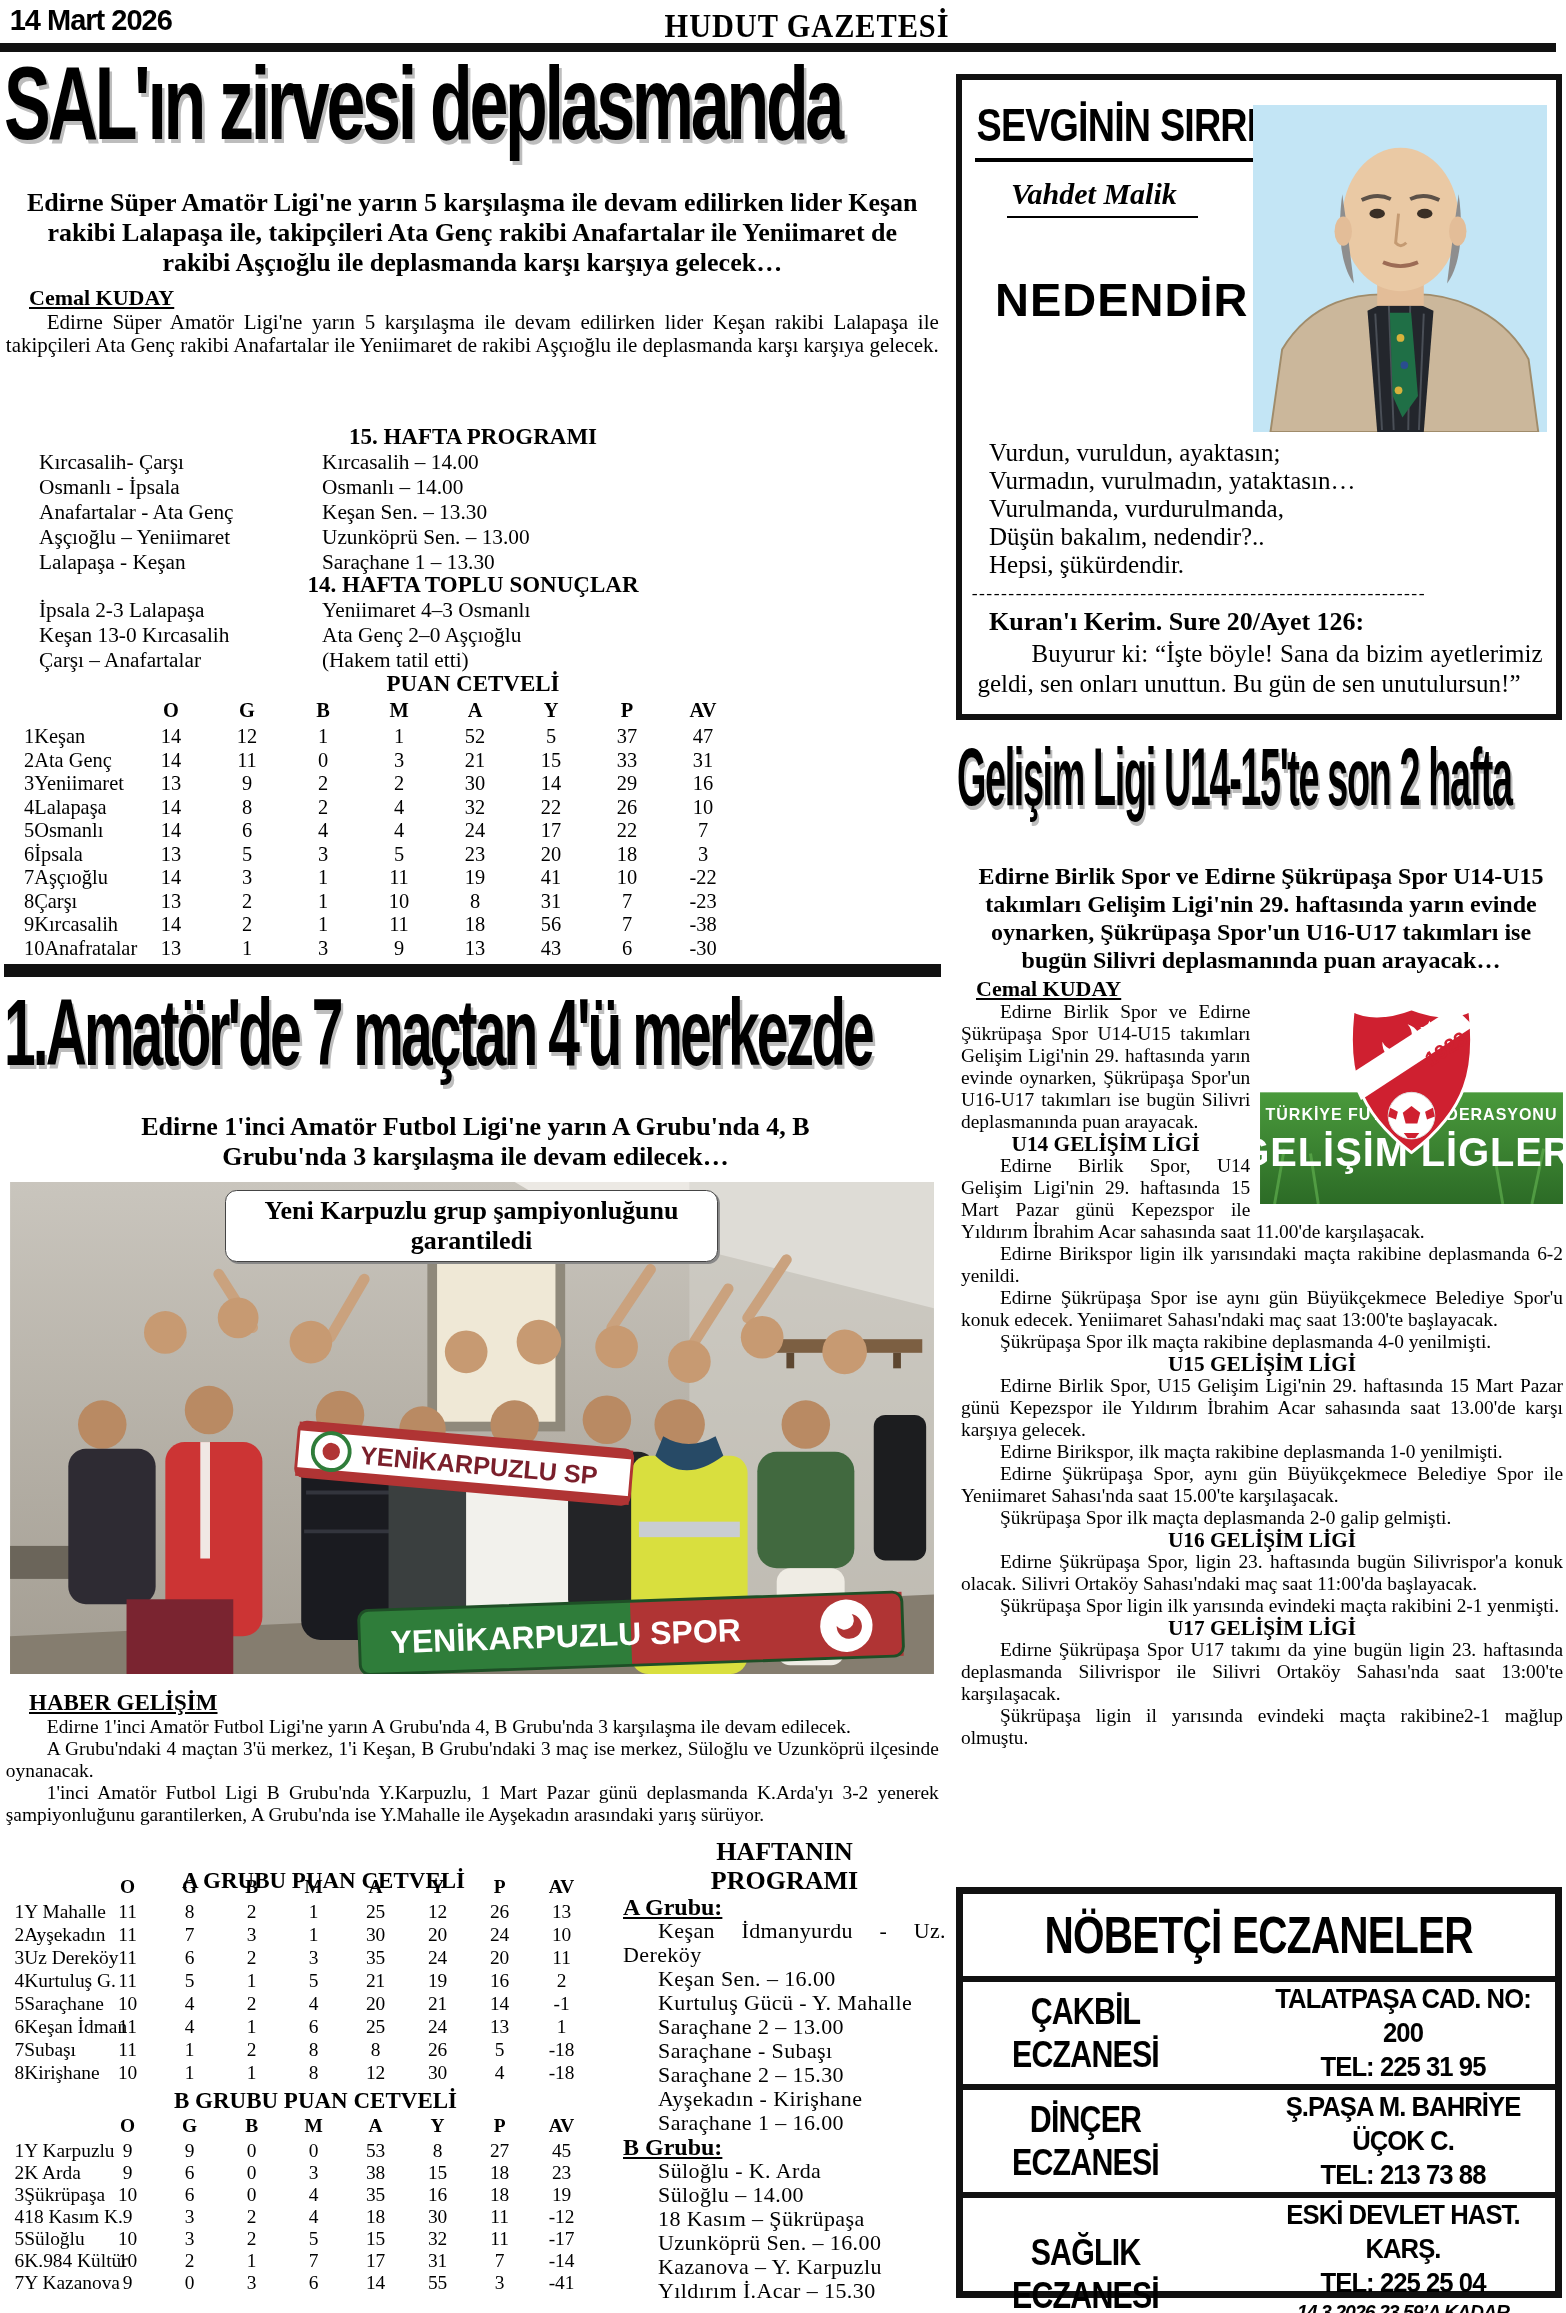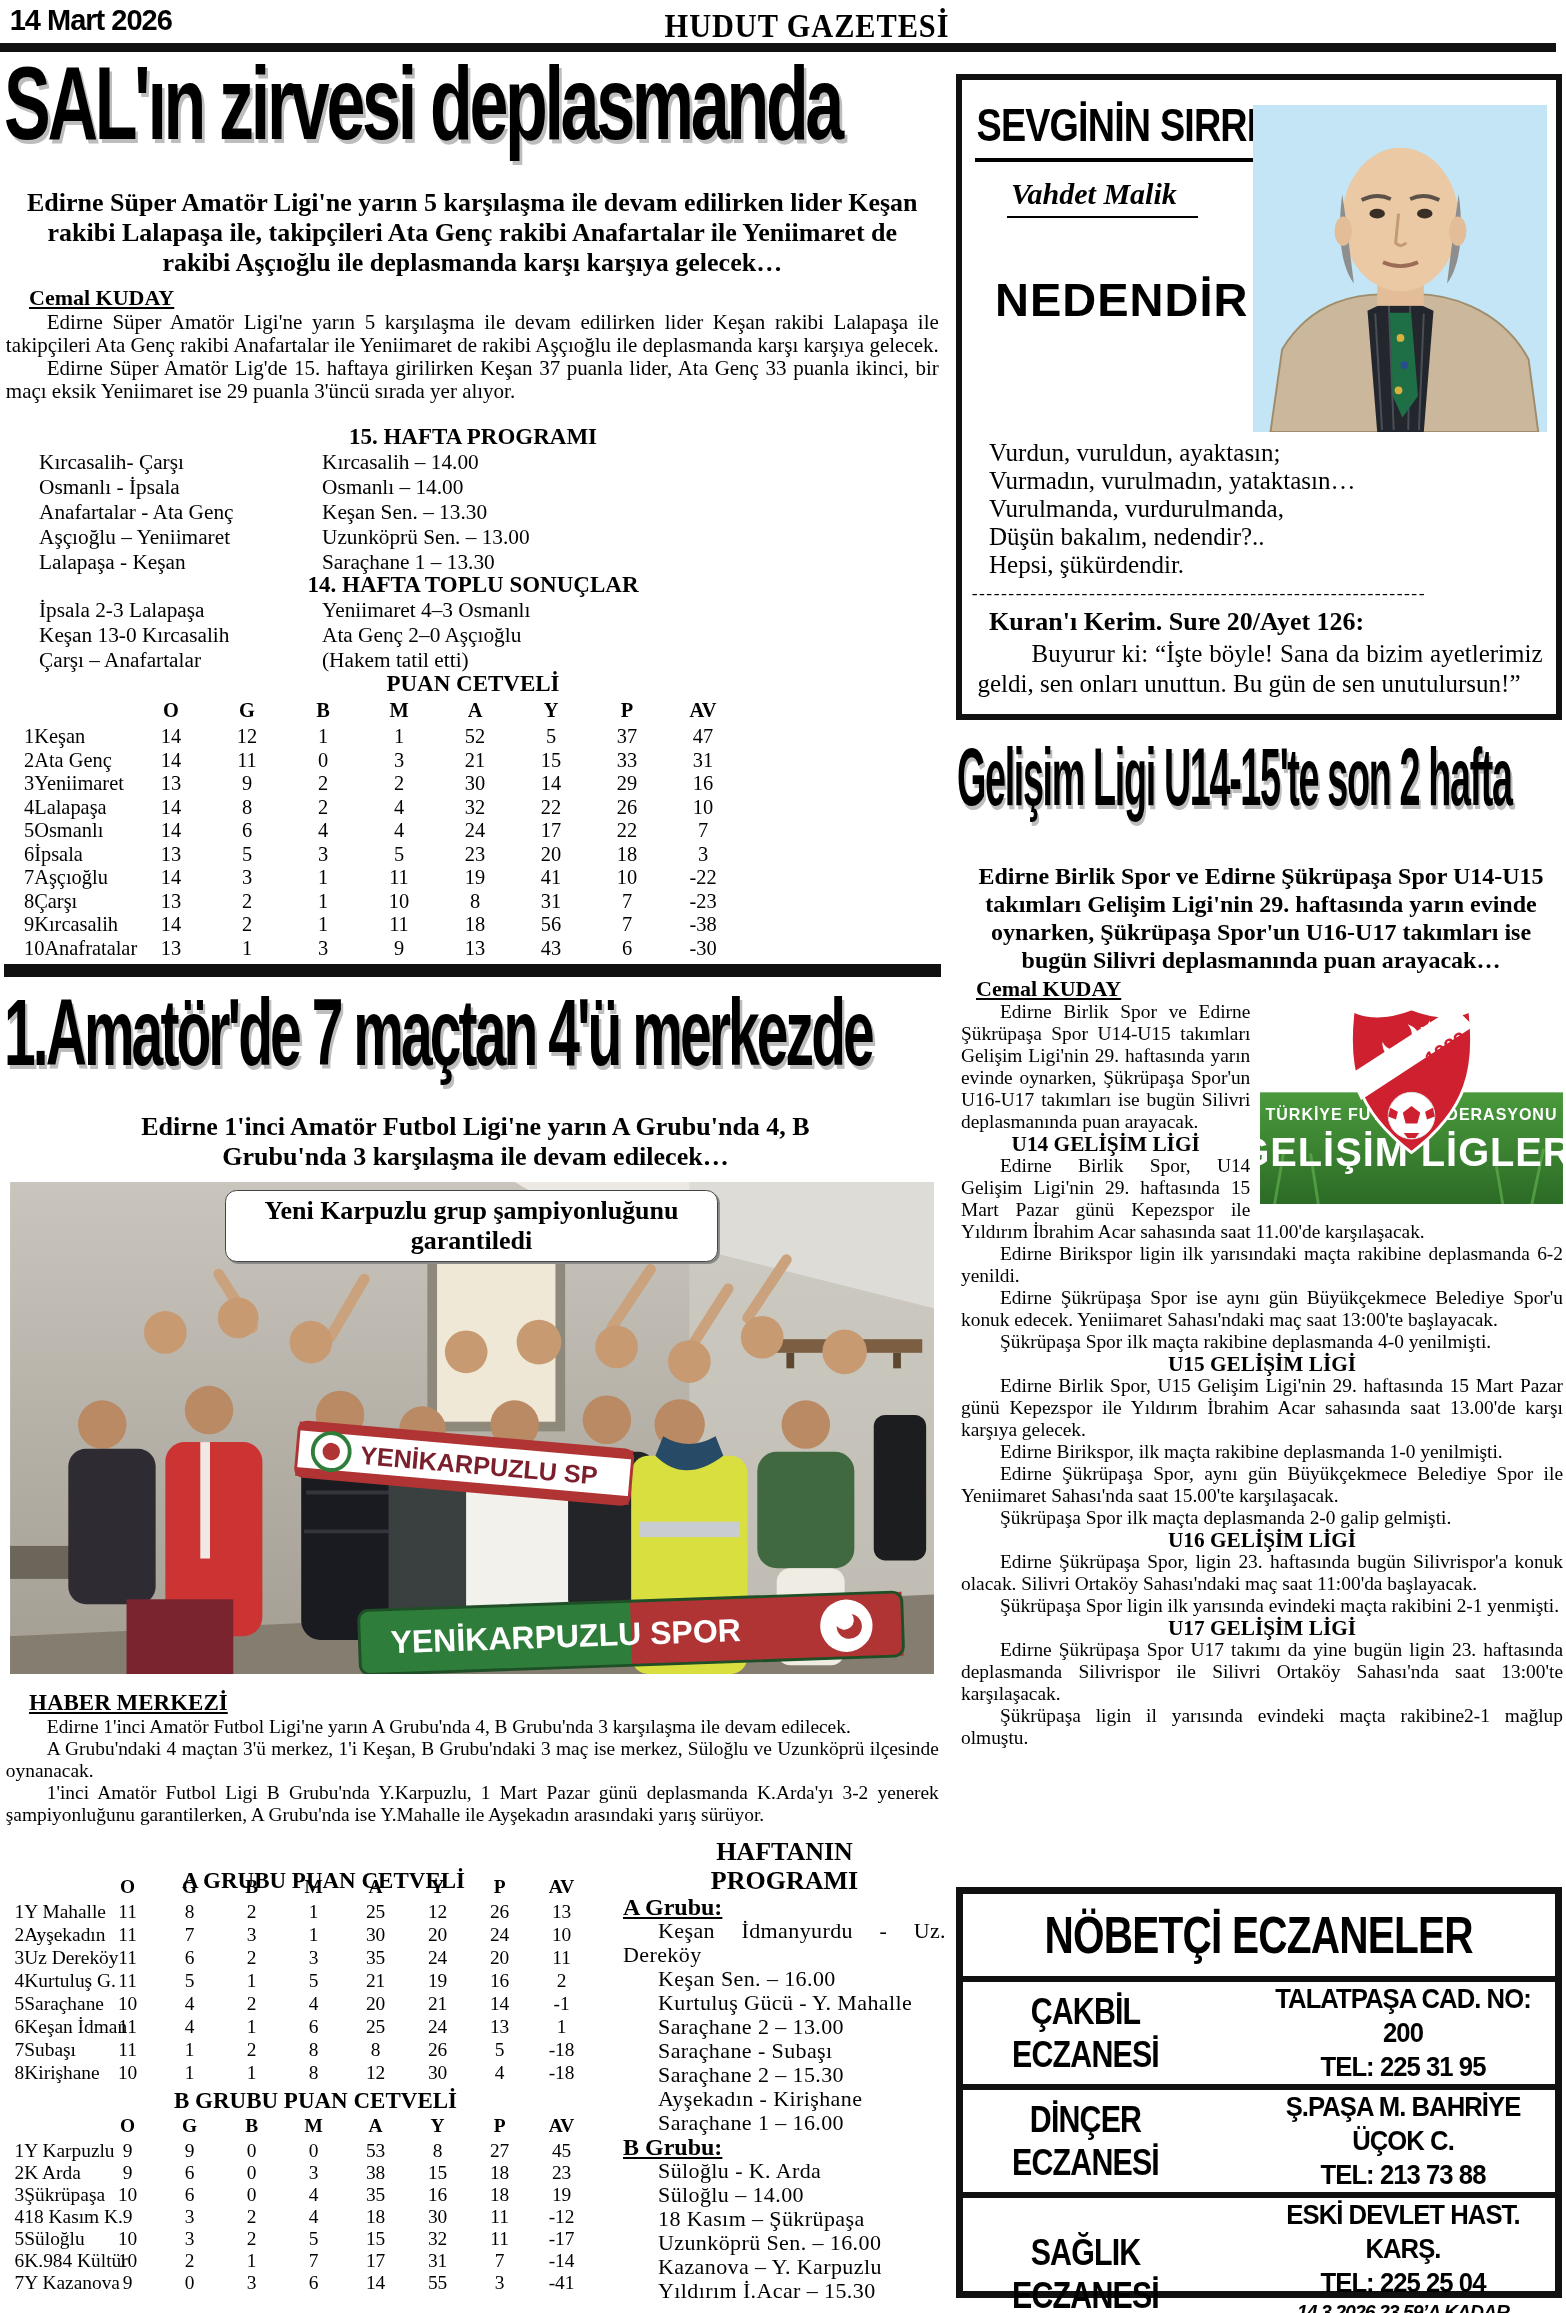--- a/index.html
+++ b/index.html
@@ -99,21 +99,20 @@
   <div class="abs hdr-date">14 Mart 2026</div>
   <div class="abs hdr-title">HUDUT GAZETESİ</div>
   <div class="abs hdr-page">8</div>
   <div class="abs hdr-rule"></div>
 
   <div class="abs bighead h1a">SAL'ın zirvesi deplasmanda</div>
   <div class="abs subhead sub1">Edirne Süper Amatör Ligi'ne yarın 5 karşılaşma ile devam edilirken lider Keşan rakibi Lalapaşa ile, takipçileri Ata Genç rakibi Anafartalar ile Yeniimaret de rakibi Aşçıoğlu ile deplasmanda karşı karşıya gelecek…</div>
   <div class="abs byline" style="left:29px;top:285px;">Cemal KUDAY</div>
   <div class="abs bodytext body1">
     <p>Edirne Süper Amatör Ligi'ne yarın 5 karşılaşma ile devam edilirken lider Keşan rakibi Lalapaşa ile takipçileri Ata Genç rakibi Anafartalar ile Yeniimaret de rakibi Aşçıoğlu ile deplasmanda karşı karşıya gelecek.</p>
-    <p>Edirne Süper Amatör Lig'de 15. haftaya girilirken Keşan 37 puanla lider, Ata Genç 33 puanla ikinci, bir maçı eksik Yeniimaret ise 29 puanla 3'üncü sırada yer alıyor.</p>
   </div>
 
   <div class="abs sec-title" style="top:424px;">15. HAFTA PROGRAMI</div>
   <div class="abs" style="left:39px;top:450px;width:873px;">
 
   <div class="duo">
       <span>Kırcasalih- Çarşı</span>
       <span>Kırcasalih – 14.00</span>
     </div>
       <div class="duo">
@@ -361,21 +360,21 @@
       <rect x="360" y="432" width="560" height="66" rx="10" fill="#2f7d3a"></rect>
       <polygon points="640,432 920,432 920,498 640,498" fill="#b03434"></polygon>
       <rect x="360" y="432" width="560" height="66" rx="10" fill="none" stroke="#1e4f26" stroke-width="3"></rect>
       <circle cx="862" cy="465" r="27" fill="#fff"></circle>
       <path d="M852,465 a13,13 0 1 0 16,-12 a10,10 0 1 1 -16,12" fill="#b03434"></path>
       <text x="392" y="477" font-family="Liberation Sans, sans-serif" font-size="33" font-weight="bold" fill="#ffffff">YENİKARPUZLU SPOR</text>
     </g>
   </svg>
   <div class="abs photo-caption">Yeni Karpuzlu grup şampiyonluğunu garantiledi</div>
 
-  <div class="abs byline" style="left:29px;top:1690px;font-size:23px;">HABER MERKEZİ</div>
+  <div class="abs byline" style="left:29px;top:1690px;font-size:23px;">HABER GELİŞİM</div>
   <div class="abs bodytext body2">
     <p>Edirne 1'inci Amatör Futbol Ligi'ne yarın A Grubu'nda 4, B Grubu'nda 3 karşılaşma ile devam edilecek.</p>
     <p>A Grubu'ndaki 4 maçtan 3'ü merkez, 1'i Keşan, B Grubu'ndaki 3 maç ise merkez, Süloğlu ve Uzunköprü ilçesinde oynanacak.</p>
     <p>1'inci Amatör Futbol Ligi B Grubu'nda Y.Karpuzlu, 1 Mart Pazar günü deplasmanda K.Arda'yı 3-2 yenerek şampiyonluğunu garantilerken, A Grubu'nda ise Y.Mahalle ile Ayşekadın arasındaki yarış sürüyor.</p>
   </div>
 
   <div class="abs sec-title-n" style="left:0;top:1868px;width:631px;margin-left:8px;">A GRUBU PUAN CETVELİ</div>
   <div class="abs trow trow-ab thead" style="left:14.6px;top:1875px;">
     <span class="team"></span>
     <span class="tc">O</span>

